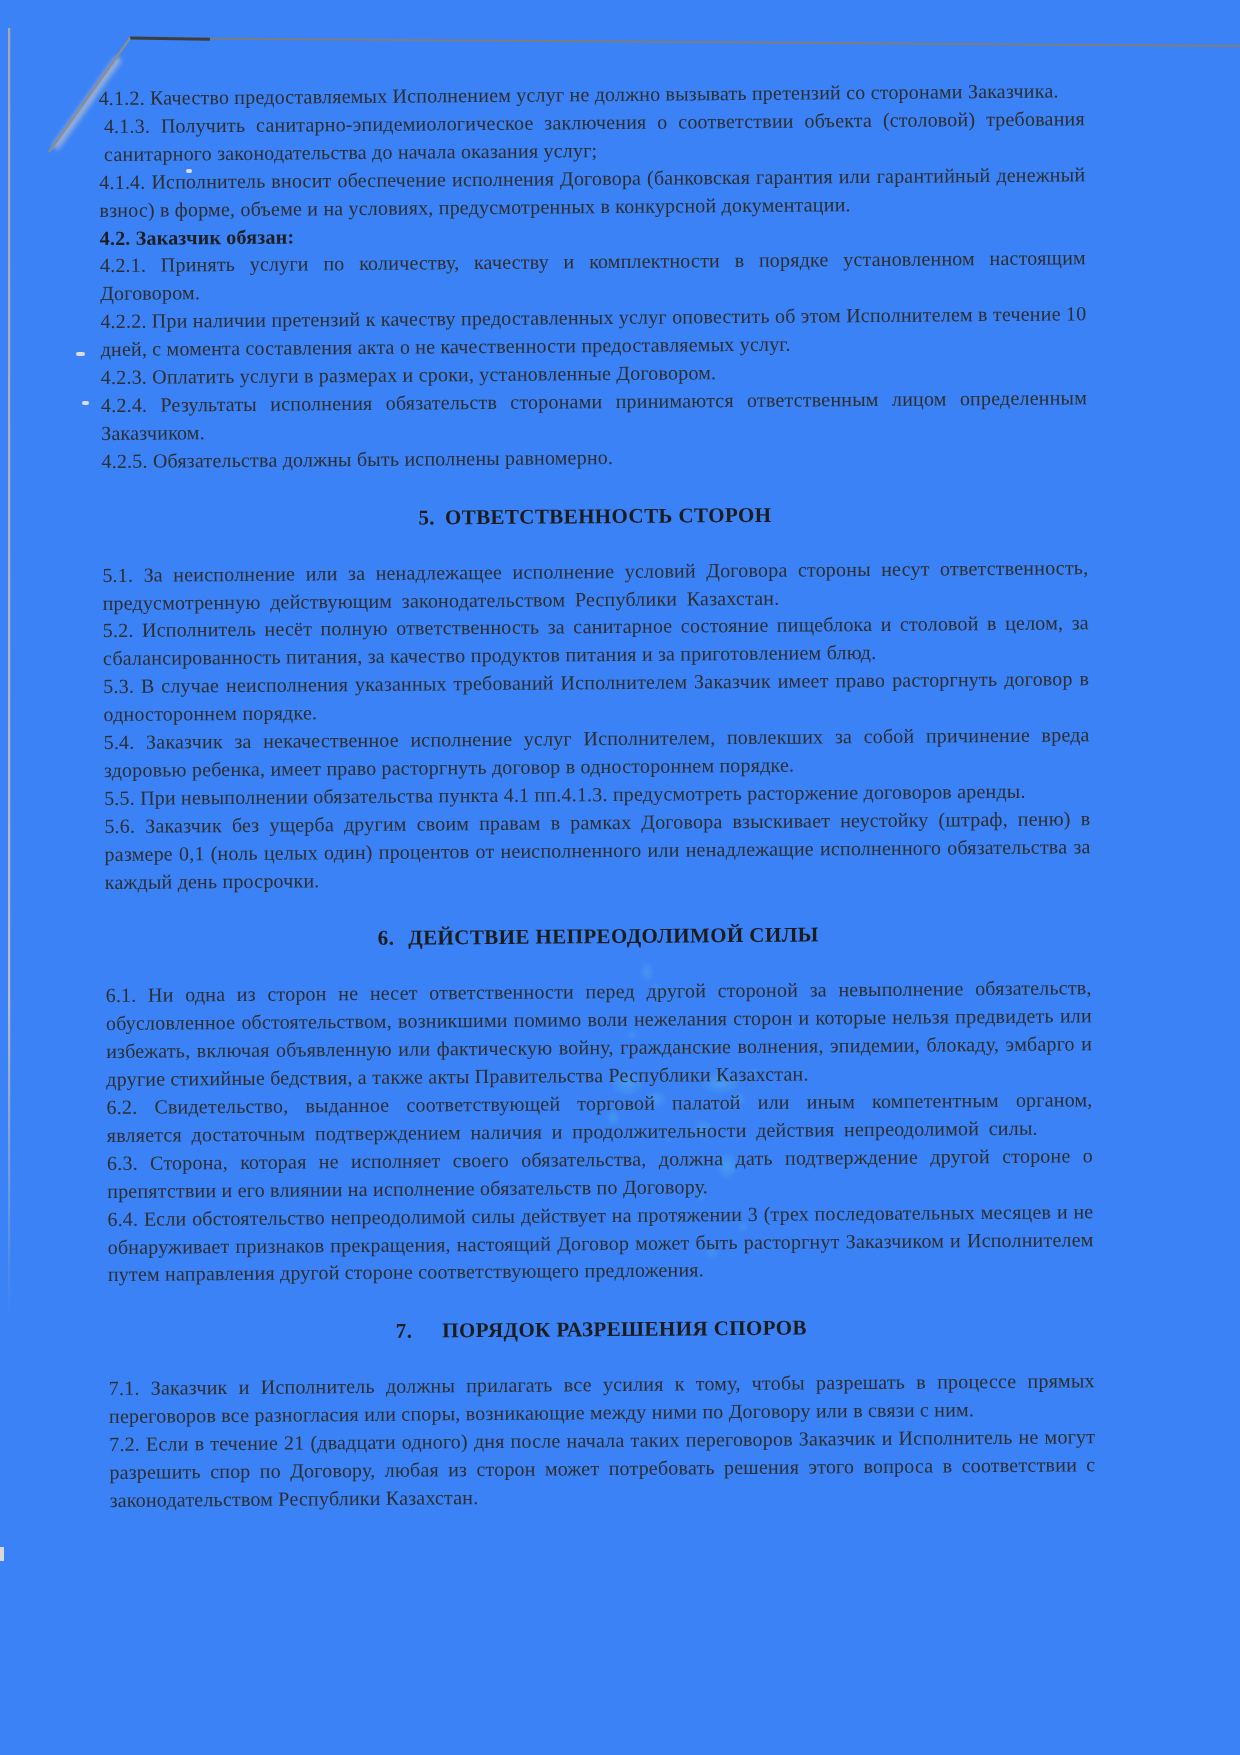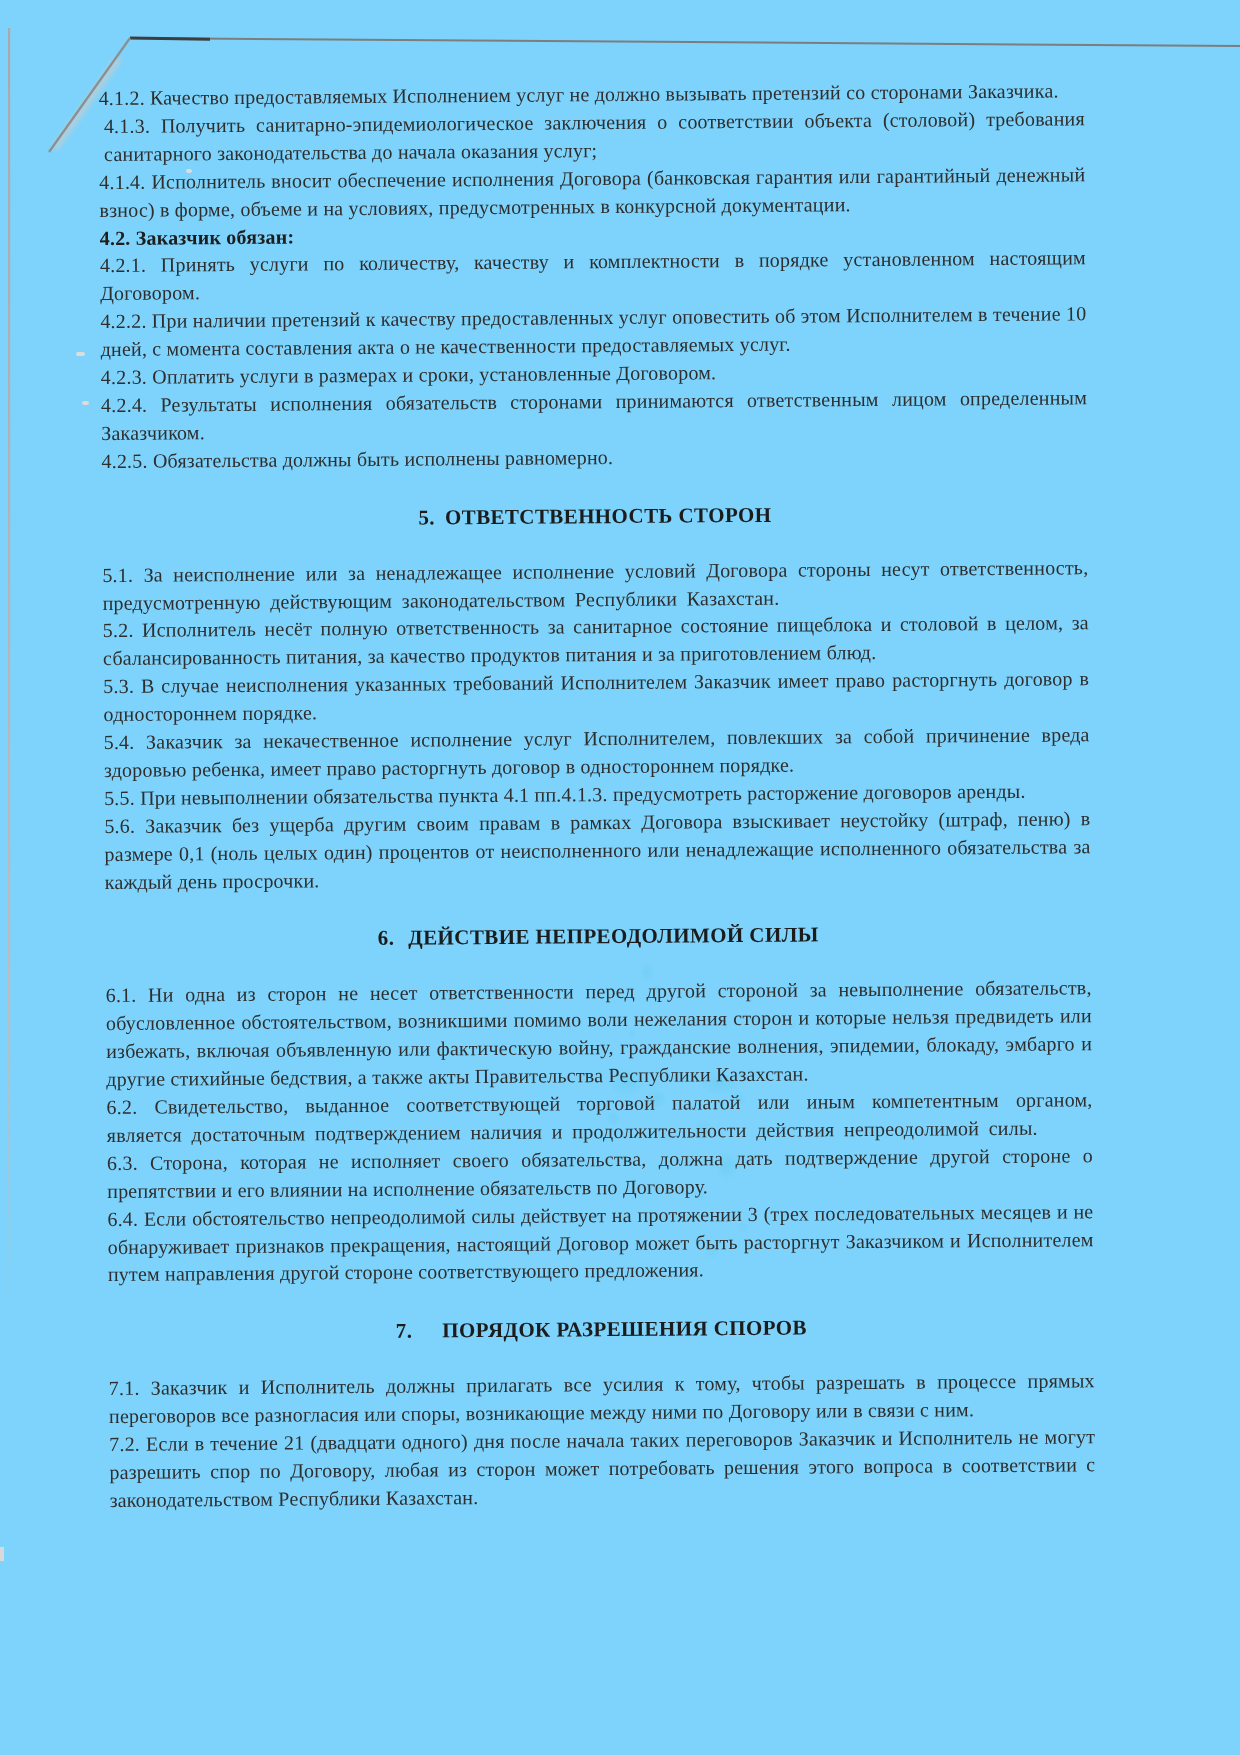--- a/index.html
+++ b/index.html
@@ -3,21 +3,21 @@
 <meta charset="utf-8">
 <style>
   html,body{margin:0;padding:0;}
   body{
     width:1240px;height:1755px;
     background:#fdfdfd;
     overflow:hidden;
     font-family:"Liberation Serif","DejaVu Serif",serif;
   }
   .page{
-    position:relative;width:1240px;height:1755px;background:#7dd3fc;
+    position:relative;width:1240px;height:1755px;background:#3b82f6;
   }
   
   .artifacts{position:absolute;left:0;top:0;width:1240px;height:1755px;pointer-events:none;}
   .stain{
     position:absolute;border-radius:50%;
     background:radial-gradient(ellipse at center, rgba(95,198,232,.75) 0%, rgba(95,198,232,.25) 55%, rgba(95,198,232,0) 75%);
     filter:blur(1px);
   }
   .speck{position:absolute;background:#dcdcdc;border-radius:2px;filter:blur(.6px);}
   

